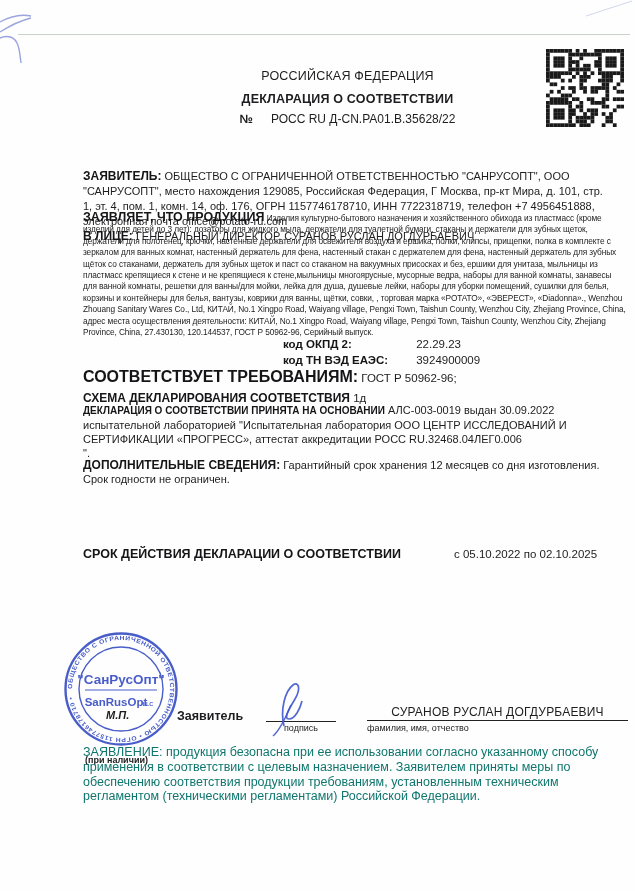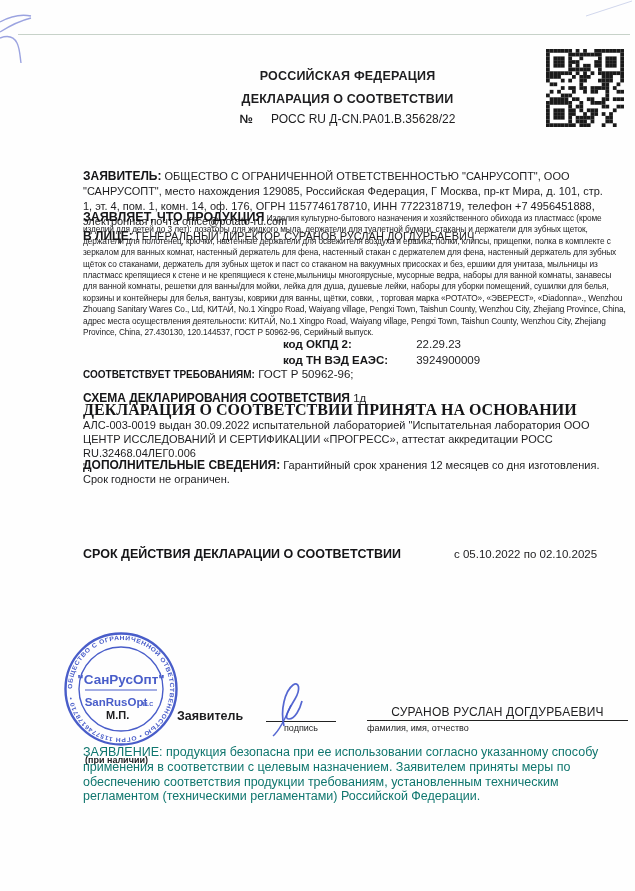--- a/index.html
+++ b/index.html
@@ -6,46 +6,46 @@
   .page{
     position:relative;width:635px;height:891px;margin:0 auto;
     background:#fefefe;overflow:hidden;
     font-family:"Liberation Sans","DejaVu Sans",sans-serif;
     color:#1d1d1f;-webkit-font-smoothing:antialiased;
   }
   .abs{position:absolute;}
   .ctr{text-align:center;}
   b,.b{font-weight:bold;color:#151517;}
   
-  .title1{left:83px;top:69px;width:529px;font-size:12.5px;font-weight:bold;letter-spacing:.2px;}
+  .title1{left:83px;top:69px;width:529px;font-size:12.5px;font-weight:normal;letter-spacing:.2px;}
   .title2{left:83px;top:92px;width:529px;font-size:12.5px;font-weight:bold;letter-spacing:.2px;}
   .numline{left:83px;top:112px;width:529px;display:flex;justify-content:center;gap:18px;font-size:12px;}
   .numline .no{font-weight:bold;}
   
   .scanline{left:18px;top:34px;right:5px;height:1px;background:rgba(125,150,128,.42);}
   
   .applicant{left:83px;top:133px;width:529px;font-size:11px;line-height:15px;margin-top:36px;}
   .applicant b{font-size:12px;}
   .product{left:83px;top:212px;width:543px;font-size:8.3px;line-height:11.4px;letter-spacing:-.1px;}
   .product b{font-size:12.5px;letter-spacing:0;}
   .code-row{left:283px;font-size:11.5px;}
   .code-row .lbl{display:inline-block;width:130px;font-weight:bold;color:#151517;}
   .compliance{left:83px;top:368px;font-size:11.5px;}
-  .compliance b{font-size:10px;}
+  .compliance b{font-size:16px;}
   .scheme{left:83px;top:391px;font-size:11.5px;}
   .scheme b{font-size:12px;}
   .basis{left:83px;top:403px;width:529px;font-size:11px;line-height:14px;}
-  .basis b{font-size:16px;font-family:Liberation Serif, serif;}
+  .basis b{font-size:10px;}
   .additional{left:83px;top:459px;width:540px;font-size:11px;line-height:13.5px;}
   .additional b{font-size:12px;}
   .validity{left:83px;top:547px;width:545px;font-size:12.5px;}
   .validity b{font-weight:bold;}
   .validity .val{position:absolute;left:371px;top:1px;font-size:11.5px;font-weight:normal;}
   
-  .mp{left:106px;top:709px;font-size:11px;font-weight:bold;}
+  .mp{left:106px;top:709px;font-size:11px;font-weight:bold;font-style:italic;}
   .mp-note{left:85px;top:729px;font-size:9px;font-weight:bold;margin-top:26px;}
   .applicant-label{left:177px;top:709px;font-size:12.5px;font-weight:bold;}
   .sign-line{left:266px;top:703px;width:70px;height:18px;border-bottom:1.5px solid #222;}
   .sign-caption{left:266px;top:723px;width:70px;text-align:center;font-size:9px;}
   .name-line{left:367px;top:702px;width:261px;height:18px;border-bottom:1.5px solid #222;}
   .name{left:367px;top:705px;width:261px;text-align:center;font-size:12px;letter-spacing:.2px;}
   .name-cap1{left:367px;top:723px;width:261px;text-align:left;font-size:9px;}
   .name-cap2{left:367px;top:734px;width:261px;text-align:center;font-size:9px;}
   .statement{left:83px;top:745px;width:529px;font-size:12.5px;line-height:14.8px;font-weight:normal;color:#0f766e;}
   

